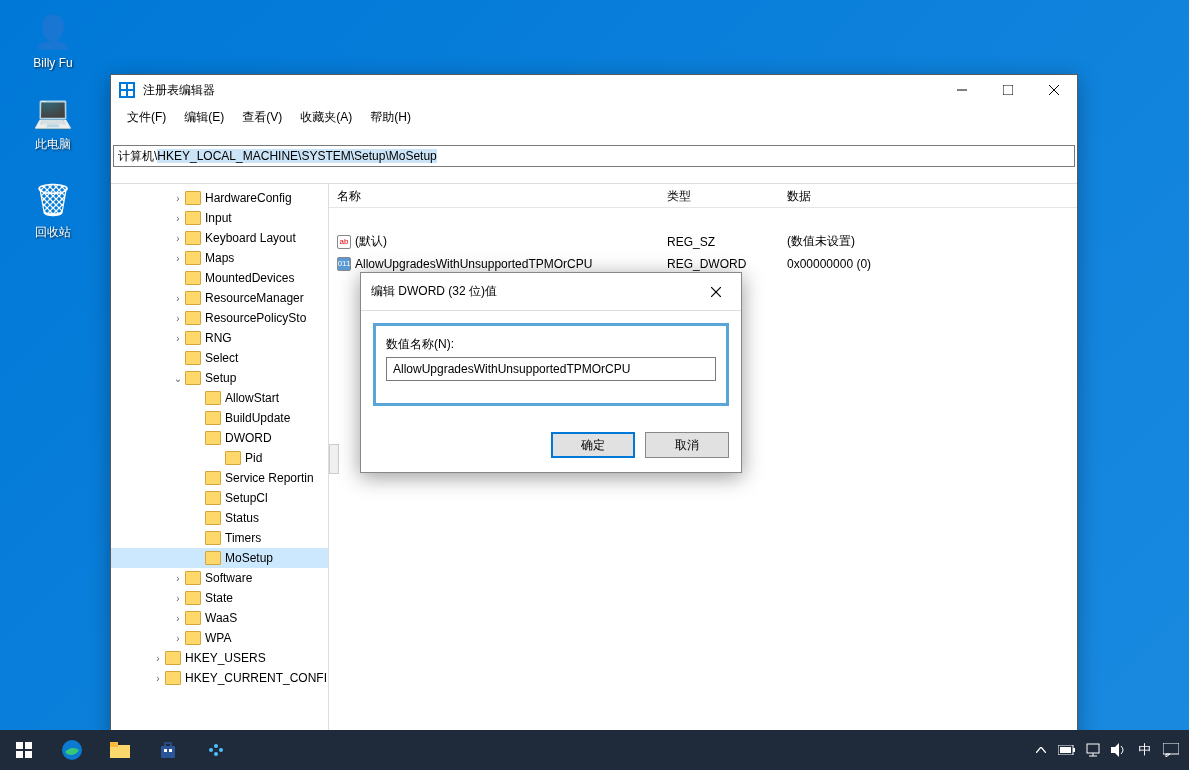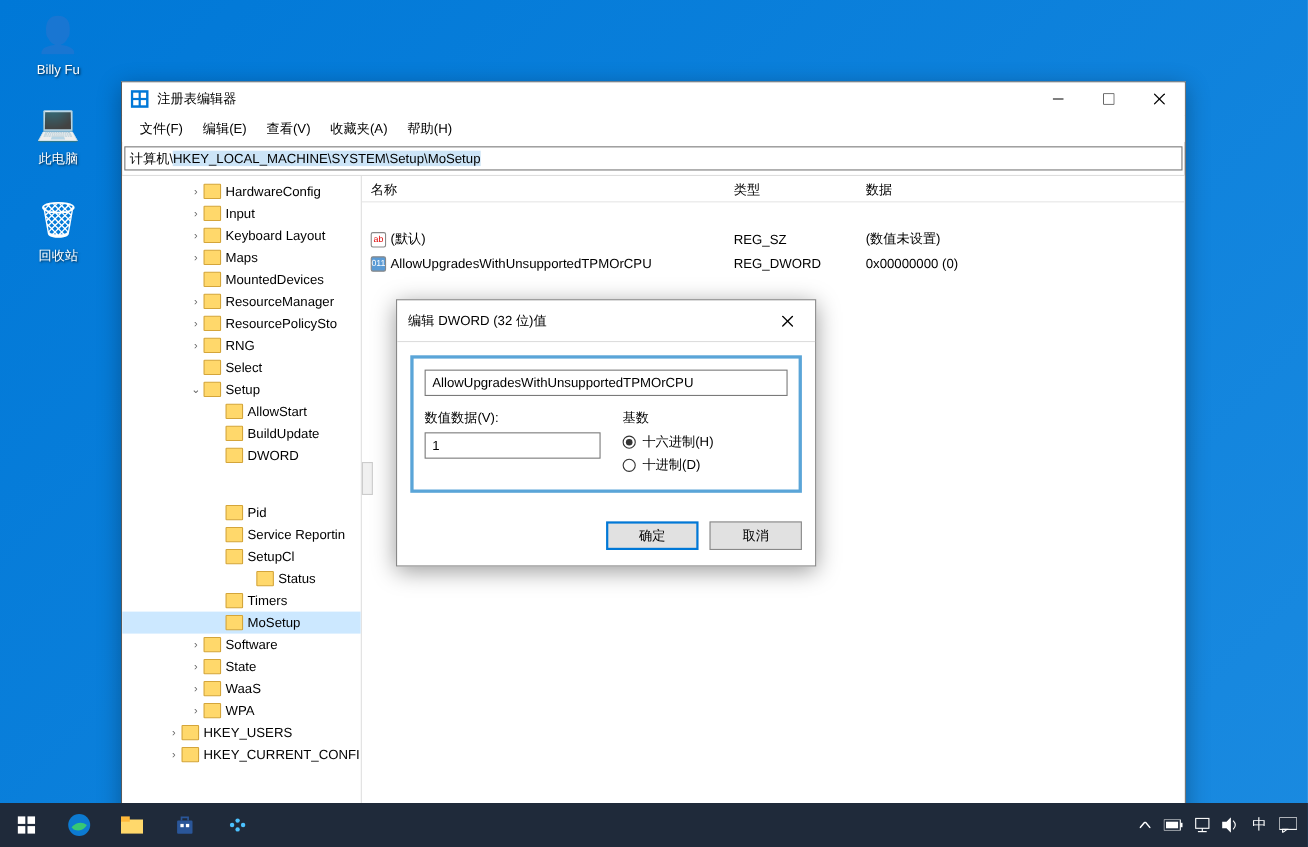--- a/index.html
+++ b/index.html
@@ -14,21 +14,21 @@
 .window { position: absolute; left: 110px; top: 74px; width: 968px; height: 752px; background: #fff; border: 1px solid #5a5a5a; box-shadow: 0 4px 20px rgba(0,0,0,.3); display: flex; flex-direction: column; }
 .titlebar { height: 30px; background: #fff; display: flex; align-items: center; padding-left: 8px; }
 .titlebar .app-icon { width: 16px; height: 16px; background: #0078d7; margin-right: 8px; display:flex; align-items:center; justify-content:center; }
 .titlebar .title { flex: 1; color: #000; font-size: 12px; }
 .win-btns { display: flex; }
 .win-btn { width: 46px; height: 30px; display: flex; align-items: center; justify-content: center; color: #000; }
 
 .menubar { height: 24px; background: #fff; display: flex; align-items: center; padding-left: 8px; gap: 2px; }
 .menubar span { padding: 2px 8px; cursor: default; }
 
-.addressbar { height: 22px; background: #fff; border: 1px solid #7a7a7a; margin: 4px 2px; display: flex; align-items: center; padding: 0 4px; }
+.addressbar { height: 22px; background: #fff; border: 1px solid #7a7a7a; margin: 16px 2px; display: flex; align-items: center; padding: 0 4px; }
 .addressbar .path { font-size: 12px; }
 .addressbar .hl { background: #cce4f7; }
 
 .body-split { flex: 1; display: flex; border-top: 1px solid #ddd; overflow:hidden; }
 
 
 .tree-pane { width: 218px; background: #fff; border-right: 1px solid #ddd; overflow: hidden; padding-top: 4px; position:relative; }
 .tree { padding-left: 0; }
 .tree-item { display: flex; align-items: center; height: 20px; white-space: nowrap; cursor: default; }
 .tree-item .exp { width: 14px; text-align: center; color: #666; font-size: 10px; }
@@ -197,36 +197,36 @@
           <div class="tree-item" style="padding-left: 80px;">
             <span class="exp"></span>
             <span class="fold"></span>
             <span class="txt">BuildUpdate</span>
           </div>
           <div class="tree-item" style="padding-left: 80px;">
             <span class="exp"></span>
             <span class="fold"></span>
             <span class="txt">DWORD</span>
           </div>
-          <div class="tree-item" style="padding-left: 80px; margin-top: 32px;">
+          <div class="tree-item" style="padding-left: 100px;">
             <span class="exp"></span>
             <span class="fold"></span>
             <span class="txt">Pid</span>
           </div>
           <div class="tree-item" style="padding-left: 80px;">
             <span class="exp"></span>
             <span class="fold"></span>
             <span class="txt">Service Reportin</span>
           </div>
           <div class="tree-item" style="padding-left: 80px;">
             <span class="exp"></span>
             <span class="fold"></span>
             <span class="txt">SetupCl</span>
           </div>
-          <div class="tree-item" style="padding-left: 108px;">
+          <div class="tree-item" style="padding-left: 80px;">
             <span class="exp"></span>
             <span class="fold"></span>
             <span class="txt">Status</span>
           </div>
           <div class="tree-item" style="padding-left: 80px;">
             <span class="exp"></span>
             <span class="fold"></span>
             <span class="txt">Timers</span>
           </div>
           <div class="tree-item selected" style="padding-left: 80px;">
@@ -304,38 +304,22 @@
     <div class="t">编辑 DWORD (32 位)值</div>
     <div class="dlg-close">
       <svg width="10" height="10">
           <line x1="0" y1="0" x2="10" y2="10" stroke="#000" stroke-width="1.2"></line>
           <line x1="10" y1="0" x2="0" y2="10" stroke="#000" stroke-width="1.2"></line>
         </svg>
     </div>
   </div>
   <div class="dlg-body">
     <div class="hl-border">
+      <div class="fld-label">数值名称(N):</div>
       <input class="fld-input" readonly="" value="AllowUpgradesWithUnsupportedTPMOrCPU" style="">
-      <div class="fld-row">
-        <div class="left">
-          <div class="fld-label">数值数据(V):</div>
-          <input class="fld-input" style="width: 160px; margin-bottom: 0px;" value="1">
-        </div>
-        <div class="right">
-          <div class="fld-label">基数</div>
-          <div class="radio-row">
-            <span class="radio checked"></span>
-            <span>十六进制(H)</span>
-          </div>
-          <div class="radio-row">
-            <span class="radio"></span>
-            <span>十进制(D)</span>
-          </div>
-        </div>
-      </div>
     </div>
   </div>
   <div class="dlg-btns">
     <div class="dlg-btn primary">确定</div>
     <div class="dlg-btn">取消</div>
   </div>
 </div>
 
 <div class="taskbar">
   <div class="task-icon start">

